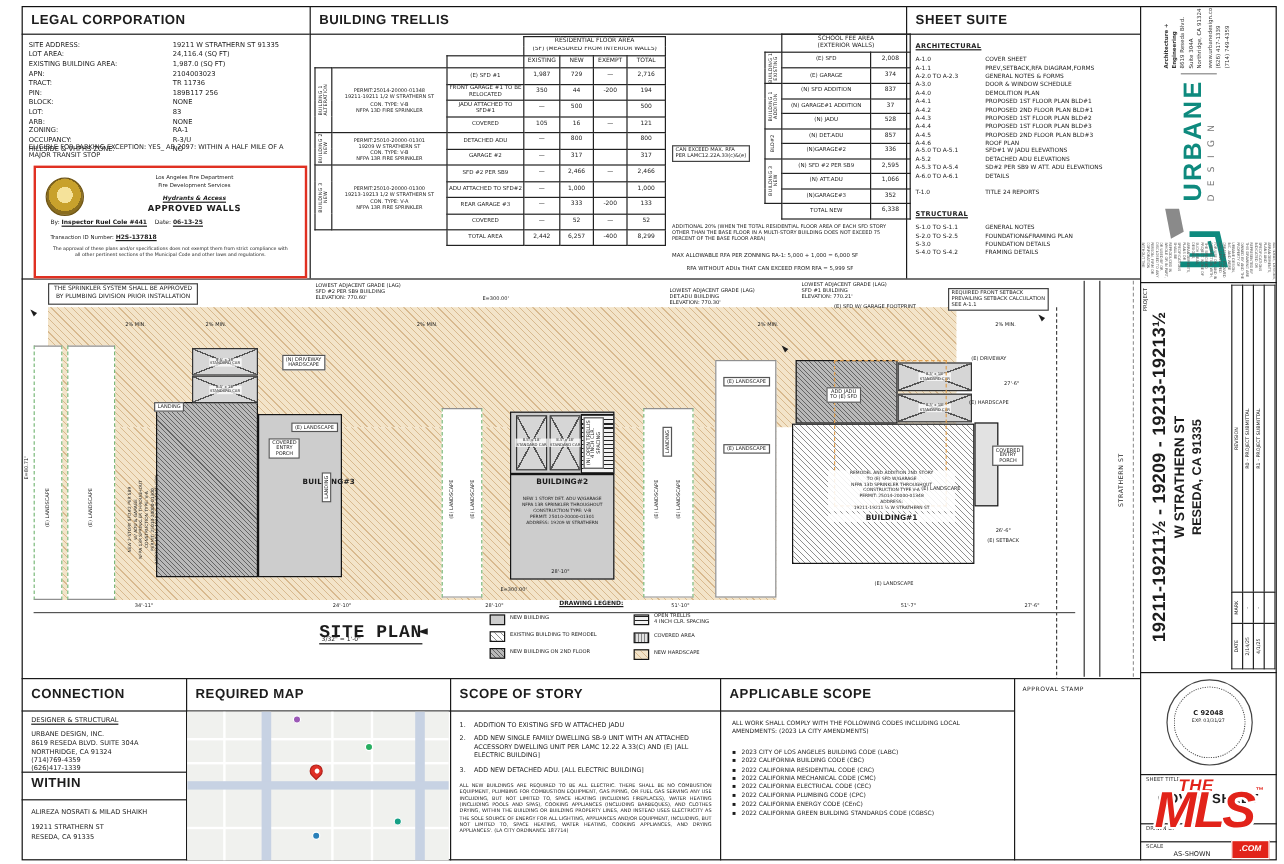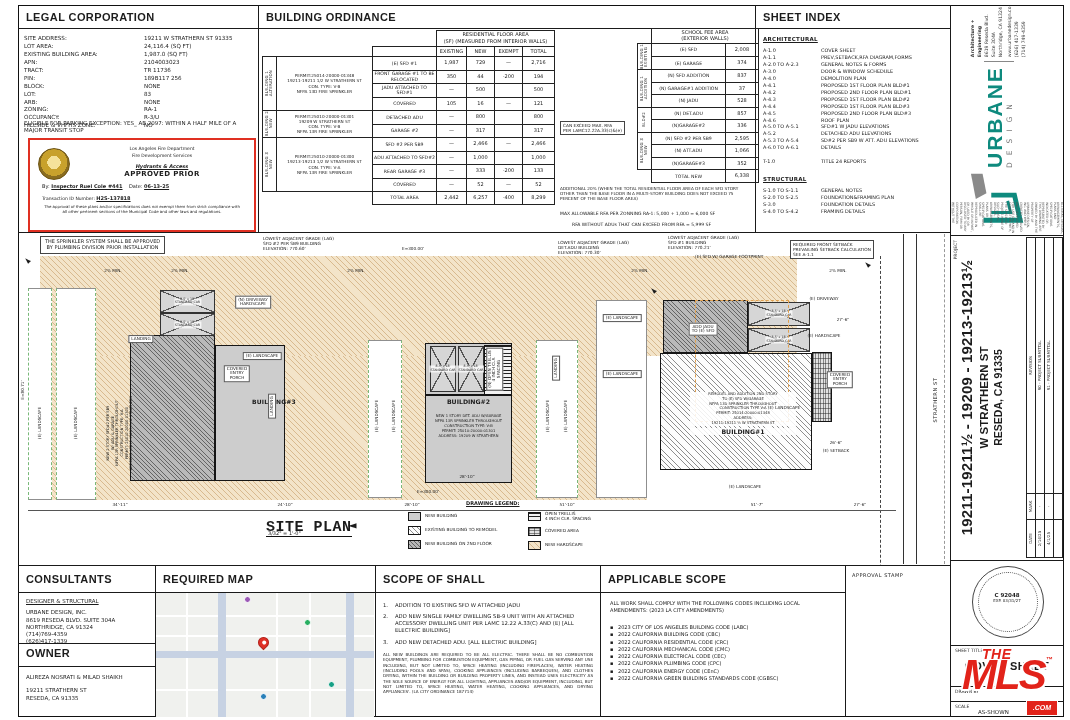--- a/index.html
+++ b/index.html
@@ -83,27 +83,27 @@
   <div class="line" style="left:18px;top:643px;width:137px;height:1px;"></div>
   <div class="line" style="left:18px;top:666px;width:137px;height:1px;"></div>
 
   <div class="line" style="left:950px;top:235px;width:114px;height:1.2px;"></div>
   <div class="line" style="left:950px;top:560px;width:114px;height:1.2px;"></div>
   <div class="line" style="left:950px;top:645px;width:114px;height:1.2px;"></div>
   <div class="line" style="left:950px;top:686px;width:114px;height:1px;"></div>
   <div class="line" style="left:950px;top:701px;width:114px;height:1px;"></div>
 
   <div class="sec-title" style="left:26px;top:11px;">LEGAL CORPORATION</div>
-  <div class="sec-title" style="left:266px;top:11px;">BUILDING ORDINANCE</div>
-  <div class="sec-title" style="left:763px;top:11px;">SHEET INDEX</div>
-  <div class="sec-title" style="left:26px;top:573px;">CONSULTANTS</div>
+  <div class="sec-title" style="left:266px;top:11px;">BUILDING TRELLIS</div>
+  <div class="sec-title" style="left:763px;top:11px;">SHEET SUITE</div>
+  <div class="sec-title" style="left:26px;top:573px;">CONNECTION</div>
   <div class="sec-title" style="left:163px;top:573px;">REQUIRED MAP</div>
-  <div class="sec-title" style="left:383px;top:573px;">SCOPE OF SHALL</div>
+  <div class="sec-title" style="left:383px;top:573px;">SCOPE OF STORY</div>
   <div class="sec-title" style="left:608px;top:573px;">APPLICABLE SCOPE</div>
-  <div class="sec-title" style="left:26px;top:647px;">OWNER</div>
+  <div class="sec-title" style="left:26px;top:647px;">WITHIN</div>
   <div class="abs t5" style="left:852px;top:572px;letter-spacing:.5px;">APPROVAL STAMP</div>
 
   <div class="abs" style="left:24px;top:35px;width:232px;">
       <div class="field-row">
         <span>SITE ADDRESS:</span>
         <span>19211 W STRATHERN ST 91335</span>
       </div>
       <div class="field-row">
         <span>LOT AREA:</span>
         <span>24,116.4 (SQ FT)</span>
@@ -149,21 +149,21 @@
         <span>NO</span>
       </div>
     </div>
   <div class="abs t55" style="left:24px;top:120px;width:232px;">ELIGIBLE FOR PARKING EXCEPTION:   YES_ AB 2097: WITHIN A HALF MILE OF A MAJOR TRANSIT STOP</div>
 
   <div class="abs" style="left:28px;top:138px;width:224px;height:90px;border:2px solid #E03022;background:#fff;z-index:2;">
     <div class="seal" style="left:8px;top:8px;width:30px;height:30px;background:radial-gradient(circle at 50% 45%,#f5e29a 0 30%,#c8a12c 30% 60%,#8a6d1f 60% 100%);border:1px solid #6e5413;"></div>
     <div class="abs t45" style="left:48px;top:6px;width:168px;text-align:center;">Los Angeles Fire Department</div>
     <div class="abs t45" style="left:48px;top:13px;width:168px;text-align:center;">Fire Development Services</div>
     <div class="abs t5 underline" style="left:48px;top:23px;width:168px;text-align:center;font-style:italic;font-weight:bold;">Hydrants &amp; Access</div>
-    <div class="abs" style="left:48px;top:30px;width:168px;text-align:center;font-size:7px;font-weight:bold;letter-spacing:.4px;">APPROVED PRIOR</div>
+    <div class="abs" style="left:48px;top:30px;width:168px;text-align:center;font-size:7px;font-weight:bold;letter-spacing:.4px;">APPROVED WALLS</div>
     <div class="abs t5" style="left:12px;top:43px;width:205px;">
       <span>By:</span>&nbsp;<span class="underline" style="font-weight:bold;">Inspector Ruel Cole #441</span>
       &nbsp;&nbsp;&nbsp;<span>Date:</span>&nbsp;<span class="underline" style="font-weight:bold;">06-13-25</span>
     </div>
     <div class="abs t45" style="left:12px;top:55px;width:205px;">
       <span>Transaction ID Number:</span>&nbsp;<span class="underline" style="font-weight:bold;font-size:5px;">H2S-137818</span>
     </div>
     <div class="abs" style="left:14px;top:65px;width:196px;font-size:3.9px;line-height:1.25;text-align:center;">The approval of these plans and/or specifications does not exempt them from strict compliance with all other pertinent sections of the Municipal Code and other laws and regulations.</div>
   </div>
 

